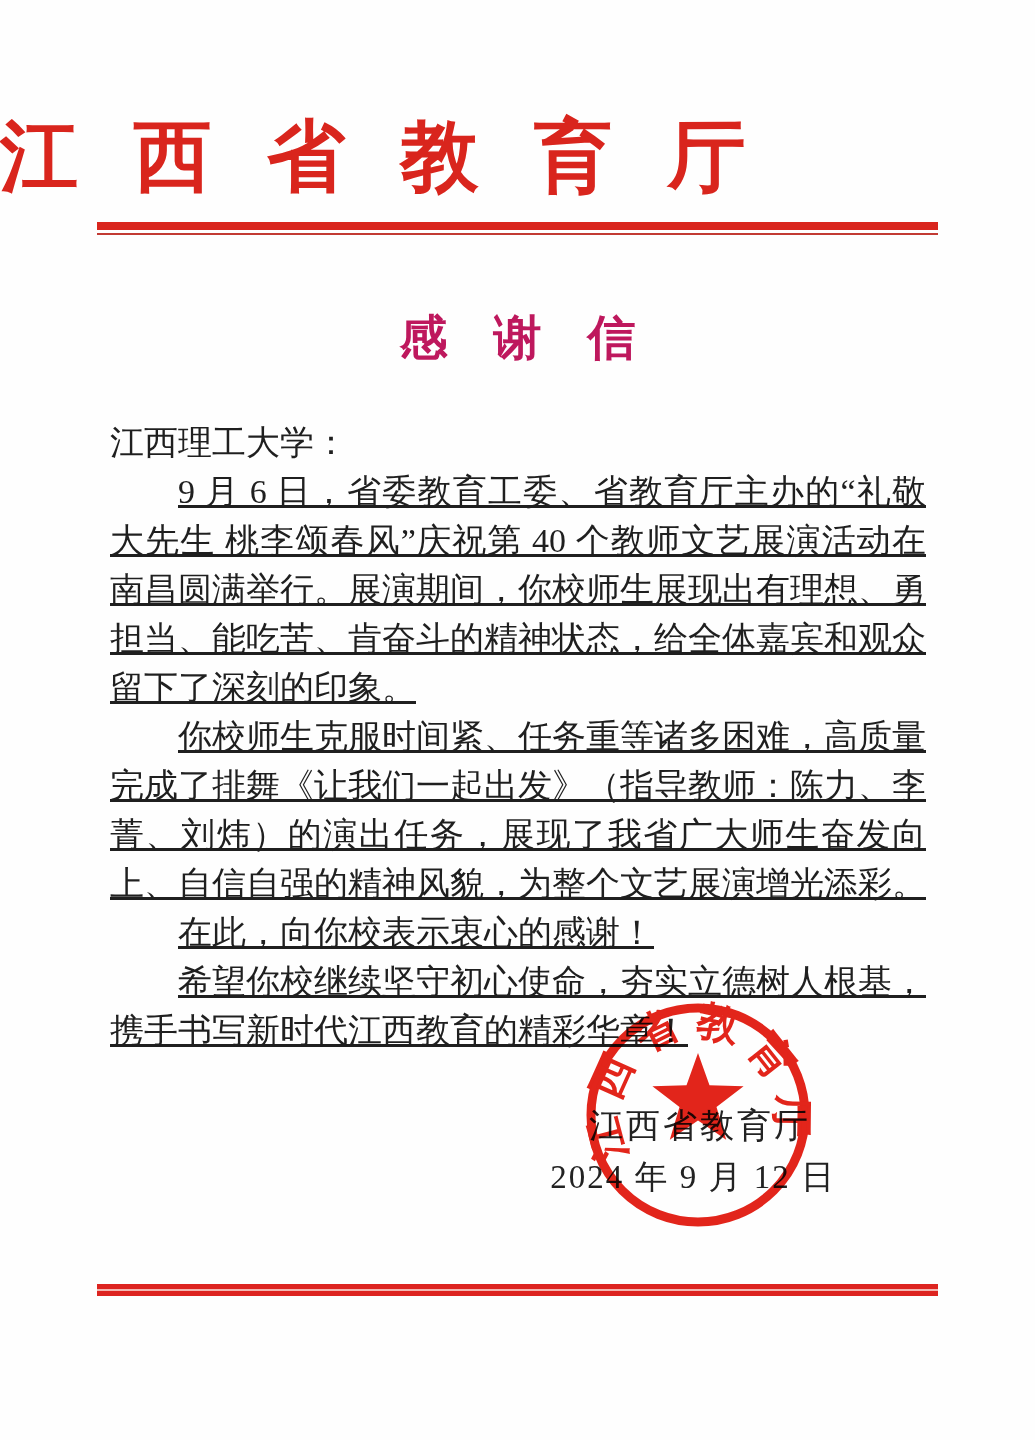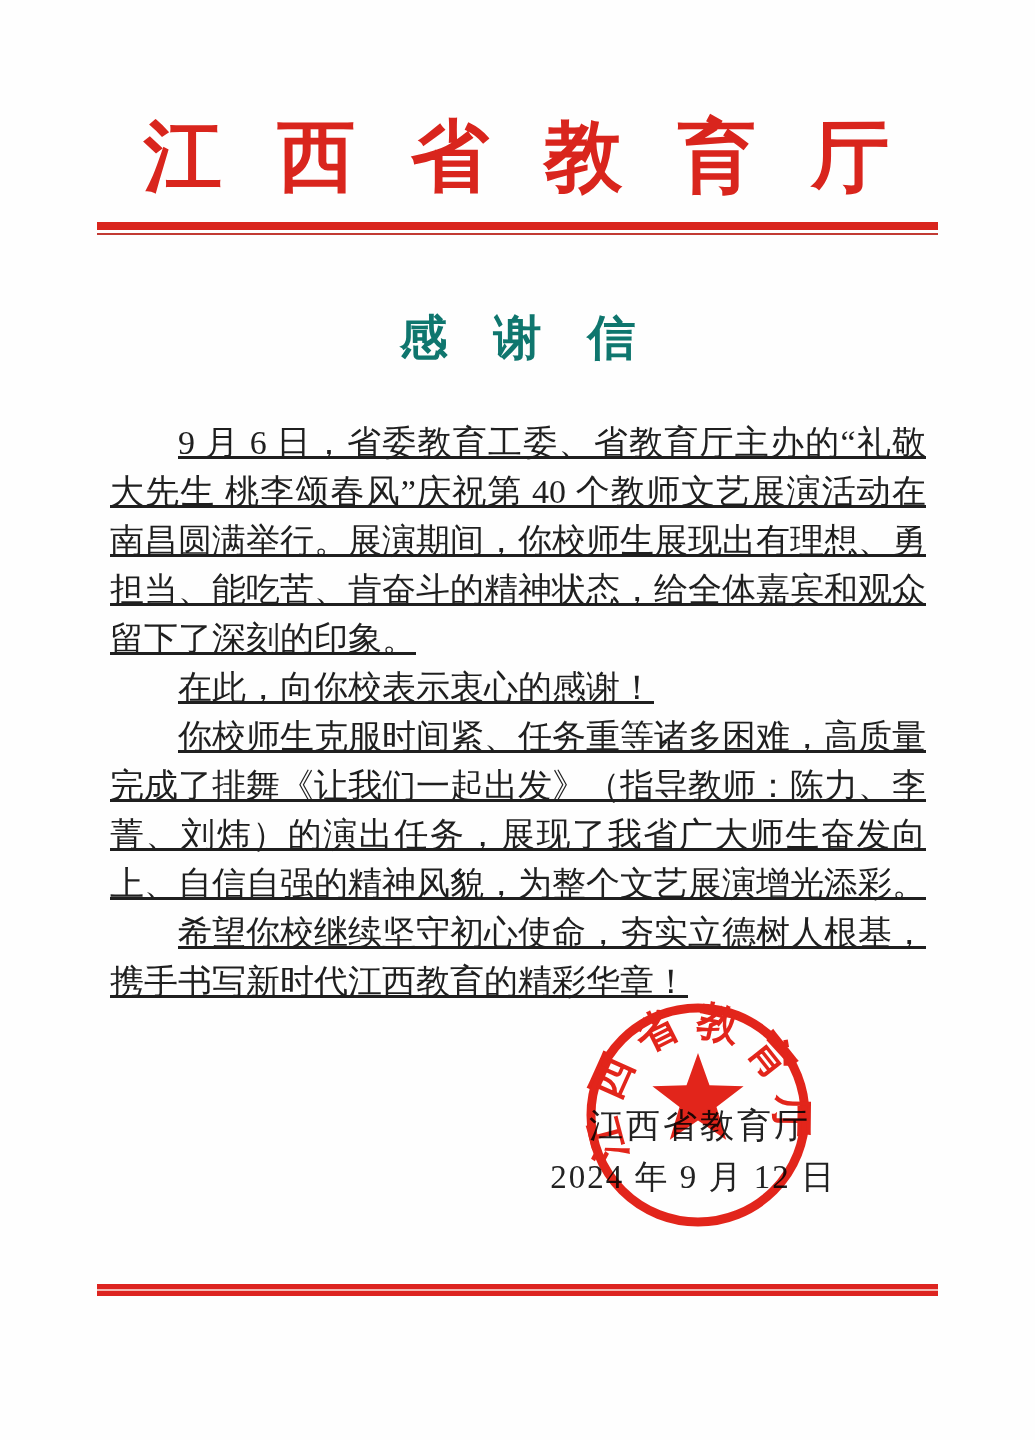--- a/index.html
+++ b/index.html
@@ -1,36 +1,36 @@
 <!DOCTYPE html>
 <html><head>
 <meta charset="utf-8">
 <style>
   html,body{margin:0;padding:0;background:#ffffff;}
   .page{
     position:relative;width:1035px;height:1440px;background:#fefefe;
     font-family:"Liberation Serif","DejaVu Serif",serif;color:#1f1f1f;overflow:hidden;
   }
   .letterhead{
-    position:absolute;top:118px;left:0;right:0;text-align:center;
+    position:absolute;top:118px;left:0;right:0;text-align:left;
     font-weight:bold;font-size:78px;line-height:1;color:#d9251d;
     letter-spacing:2px;word-spacing:32px;white-space:nowrap;
   }
   .rule{position:absolute;left:97px;width:841px;}
   .rule-top{
     top:222px;height:16px;
     background:linear-gradient(to bottom,#d9251d 0px,#d9251d 8px,rgba(0,0,0,0) 8px,rgba(0,0,0,0) 11px,#c23a33 11px,#c23a33 13px,rgba(0,0,0,0) 13px);
   }
   .rule-bottom{
     top:1284px;height:14px;
     background:linear-gradient(to bottom,#dd2420 0px,#dd2420 5px,#f4b7b2 5px,#f4b7b2 7px,#dd2420 7px,#dd2420 12px,rgba(0,0,0,0) 12px);
   }
   .letter-title{
     position:absolute;top:312px;left:0;right:0;text-align:center;
-    font-weight:bold;font-size:48px;line-height:1.1;color:#0f766e;
+    font-weight:bold;font-size:48px;line-height:1.1;color:#be185d;
     word-spacing:34px;white-space:nowrap;
   }
   .letter-body{
     position:absolute;top:418px;left:110px;width:816px;
     font-size:34px;line-height:49px;text-align:justify;text-justify:inter-character;
   }
   .letter-body p{margin:0;}
   .letter-body p.indent{text-indent:2em;text-decoration:underline;}
   .seal{
     position:absolute;left:578px;top:995px;width:240px;height:240px;
@@ -53,23 +53,24 @@
 
 <div class="page">
 
   <div class="letterhead">江 西 省 教 育 厅</div>
 
   <div class="rule rule-top"></div>
 
   <div class="letter-title">感 谢 信</div>
 
   <div class="letter-body">
+    <p>江西理工大学：</p>
     <p class="indent">9 月 6 日，省委教育工委、省教育厅主办的“礼敬大先生 桃李颂春风”庆祝第 40 个教师文艺展演活动在南昌圆满举行。展演期间，你校师生展现出有理想、勇担当、能吃苦、肯奋斗的精神状态，给全体嘉宾和观众留下了深刻的印象。</p>
+    <p class="indent">你校师生克服时间紧、任务重等诸多困难，高质量完成了排舞《让我们一起出发》（指导教师：陈力、李菁、刘炜）的演出任务，展现了我省广大师生奋发向上、自信自强的精神风貌，为整个文艺展演增光添彩。</p>
     <p class="indent">在此，向你校表示衷心的感谢！</p>
-    <p class="indent">你校师生克服时间紧、任务重等诸多困难，高质量完成了排舞《让我们一起出发》（指导教师：陈力、李菁、刘炜）的演出任务，展现了我省广大师生奋发向上、自信自强的精神风貌，为整个文艺展演增光添彩。</p>
     <p class="indent">希望你校继续坚守初心使命，夯实立德树人根基，携手书写新时代江西教育的精彩华章！</p>
   </div>
 
   <div class="signature">江西省教育厅</div>
 
   <div class="letter-date">2024 年 9 月 12 日</div>
 
   <svg class="seal" viewBox="-120 -120 240 240" xmlns="http://www.w3.org/2000/svg" xmlns:xlink="http://www.w3.org/1999/xlink">
     <circle r="107" fill="none" stroke="#e2190e" stroke-width="9"></circle>
     <path id="sealArc" d="M -69.3 40 A 80 80 0 1 1 69.3 40" fill="none"></path>

